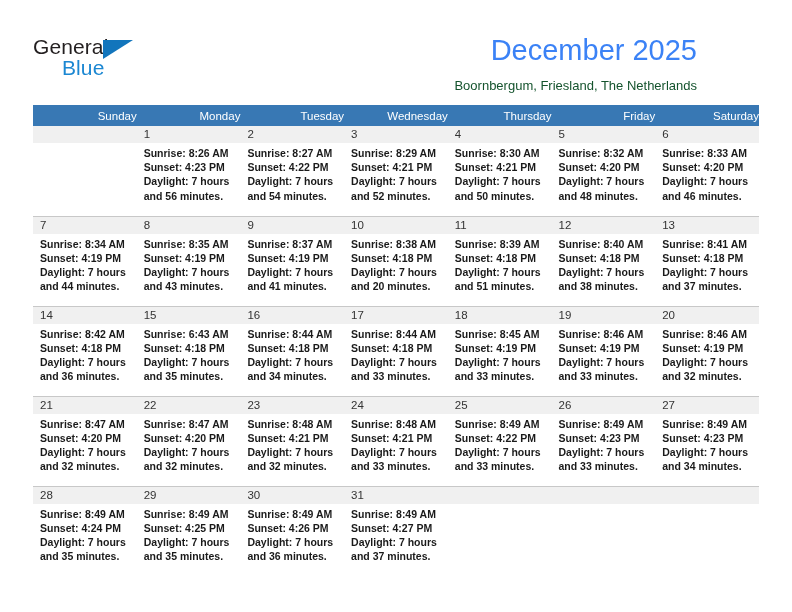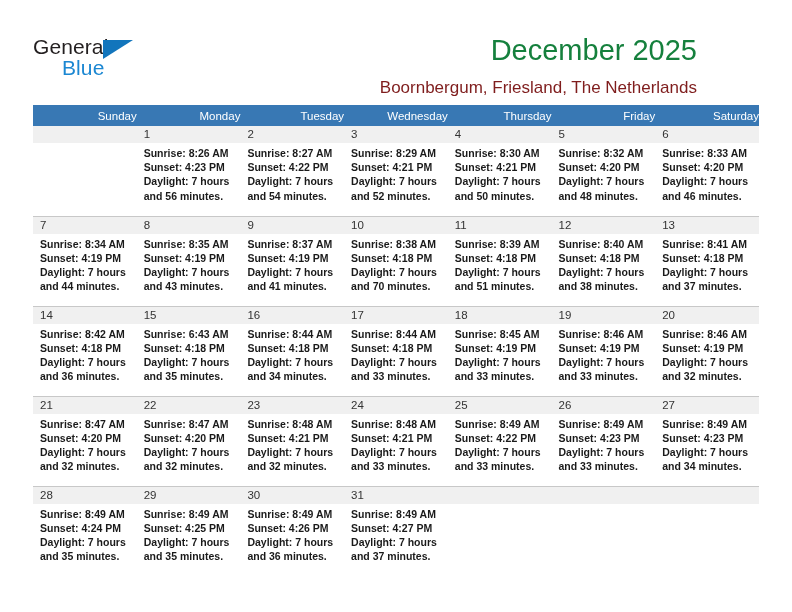--- a/index.html
+++ b/index.html
@@ -65,31 +65,31 @@
     letter-spacing: 0.1px;
     font-family: "Liberation Sans", sans-serif;
     text-align: right;
   }
 
   .title {
     position: absolute;
     right: 35px;
     top: 34px;
     font-size: 29px;
-    color: #15803d;
+    color: #3b82f6;
     text-align: right;
     white-space: nowrap;
     font-weight: normal;
   }
   .subtitle {
     position: absolute;
     right: 35px;
     top: 78px;
-    font-size: 17px;
-    color: #7f1d1d;
+    font-size: 13px;
+    color: #14532d;
     text-align: right;
     white-space: nowrap;
   }
 
   
   .calendar {
     position: absolute;
     left: 33px;
     top: 105px;
     width: 726px;
@@ -293,21 +293,21 @@
               </div>
             </div>
           </td>
         <td>
             <div class="cell">
               <div class="daynum-band">10</div>
               <div class="lines">
                 <div>Sunrise: 8:38 AM</div>
                 <div>Sunset: 4:18 PM</div>
                 <div>Daylight: 7 hours</div>
-                <div>and 70 minutes.</div>
+                <div>and 20 minutes.</div>
               </div>
             </div>
           </td>
         <td>
             <div class="cell">
               <div class="daynum-band">11</div>
               <div class="lines">
                 <div>Sunrise: 8:39 AM</div>
                 <div>Sunset: 4:18 PM</div>
                 <div>Daylight: 7 hours</div>

